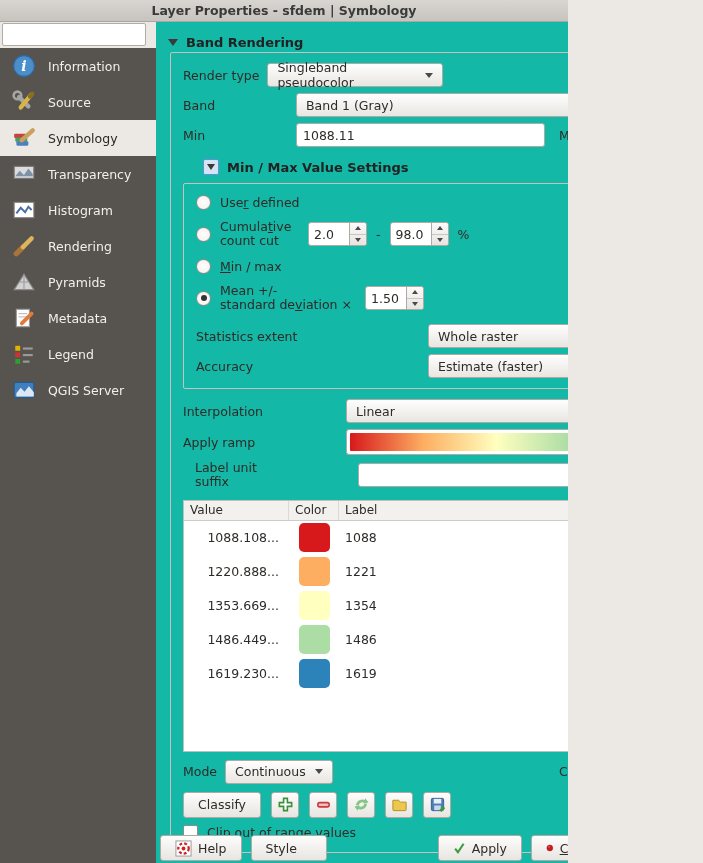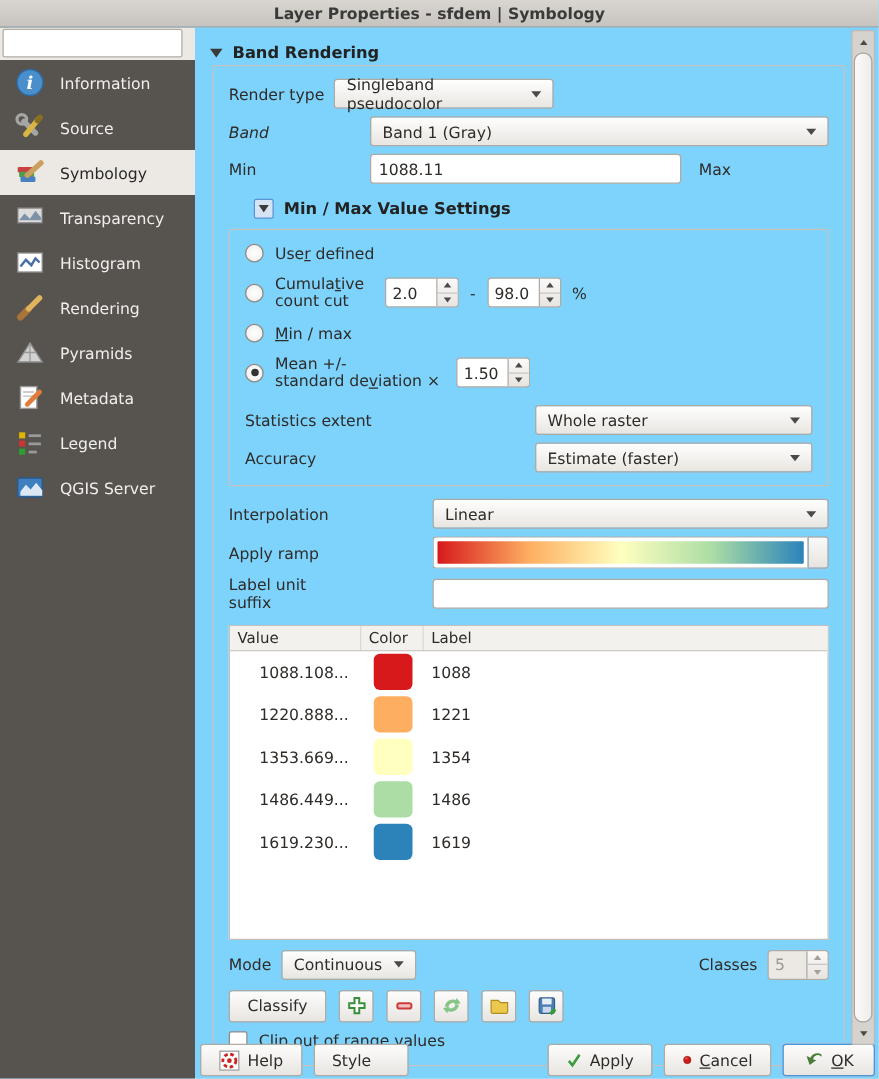--- a/index.html
+++ b/index.html
@@ -1,17 +1,17 @@
 <!DOCTYPE html>
 <html><head>
 <meta charset="utf-8">
 <style>
   * { box-sizing: border-box; margin: 0; padding: 0; }
   body { font-family: "DejaVu Sans", sans-serif; background:#ece9e4; }
-  .window { position:relative; width:703px; height:863px; background:#7dd3fc; overflow:hidden;
+  .window { position:relative; width:568px; height:863px; background:#14b8a6; overflow:hidden;
             font-size:12.5px; color:#2e2b28; }
 
   
   .titlebar { position:absolute; top:0; left:0; right:0; height:22px;
               background:linear-gradient(#d9d6d1,#c7c3be); border-bottom:1px solid #aaa6a1;
               text-align:center; line-height:21px; font-weight:bold; color:#3a3a3a; font-size:12.5px; }
 
   
   .edge-olive  { position:absolute; left:0; top:22px;  width:7px; height:20px; background:#8f7f33; }
   .edge-maroon { position:absolute; left:0; top:42px; width:7px; height:90px; background:#6e2420; }
@@ -242,21 +242,21 @@
 
       <div class="row" style="gap:8px;">
         <span class="lbl">Render type</span>
         <div class="gtk-select" style="width:176px;">
           <span>Singleband pseudocolor</span>
           <span class="caret"></span>
         </div>
       </div>
 
       <div class="row">
-        <span class="lbl" style="width:113px;font-style:italic;">Band</span>
+        <span class="lbl" style="width:113px;">Band</span>
         <div class="gtk-select" style="flex:1;">
           <span>Band 1 (Gray)</span>
           <span class="caret"></span>
         </div>
       </div>
 
       <div class="row">
         <span class="lbl" style="width:113px;">Min</span>
         <input class="text-input" style="flex: 1 1 0%;" value="1088.11">
         <span class="lbl" style="width:118px; padding-left:14px;">Max</span>
@@ -363,21 +363,21 @@
           <div class="ramp-btn">
             <div class="ramp-grad" style="background: linear-gradient(90deg, rgb(215, 25, 28), rgb(253, 174, 97), rgb(255, 255, 191), rgb(171, 221, 164), rgb(43, 131, 186));"></div>
           </div>
           <div class="ramp-arrow">
             <span class="caret" style="margin:0;"></span>
           </div>
         </div>
       </div>
 
       <div class="row">
-        <span class="lbl" style="width:163px; line-height:1.15;">
+        <span class="lbl" style="width:163px; line-height:1.15;margin-left:12px;">
           <span>Label unit</span><br>
           <span>suffix</span>
         </span>
         <input class="text-input" style="flex: 1 1 0%;" value="">
       </div>
 
       <div class="ramp-table" style="margin-top:4px;">
         <div class="thead">
           <div class="th-value">Value</div>
           <div class="th-color">Color</div>

